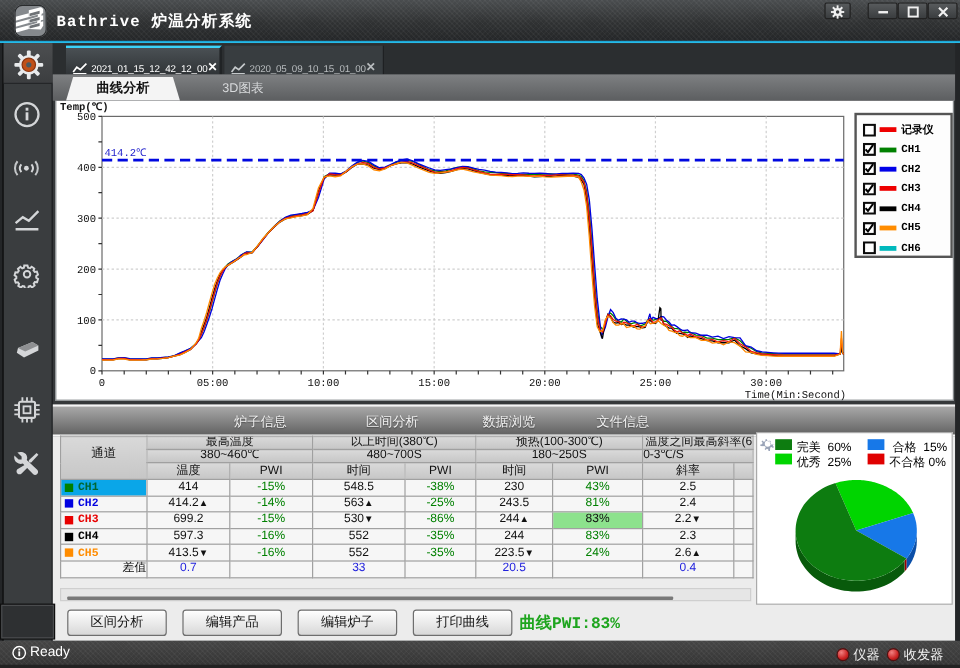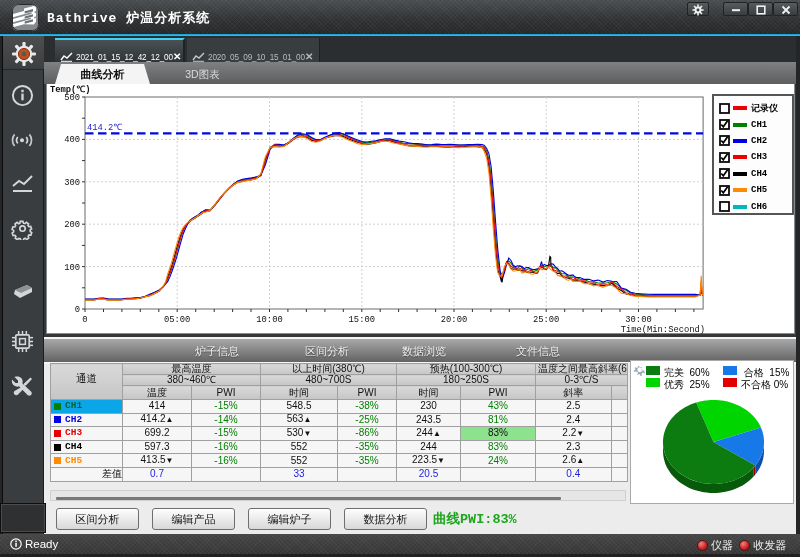--- a/index.html
+++ b/index.html
@@ -337,21 +337,21 @@
       </svg>
       <span class="lsw" style="background:#00b8bc"></span>
       <span class="ltx">CH6</span>
     </div>
   </div>
 
 <div class="abs" id="datatabs">
 <div class="dtab" style="left:151px">炉子信息</div>
     <div class="dtab" style="left:261px">区间分析</div>
     <div class="dtab" style="left:358px">数据浏览</div>
-    <div class="dtab" style="left:472px">文件信息</div>
+    <div class="dtab" style="left:453px">文件信息</div>
 </div>
 
 <div class="abs" id="lowerpanel"></div>
 <table class="abs" id="dtable">
     <colgroup>
       <col style="width:72px">
       <col style="width:69px">
       <col style="width:69px">
       <col style="width:77px">
       <col style="width:59px">
@@ -365,21 +365,21 @@
         <td rowspan="3" style="font-size:10.5px;padding-bottom:7px">通道</td>
         <td colspan="2">最高温度</td>
         <td colspan="2">以上时间(380℃)</td>
         <td colspan="2">预热(100-300℃)</td>
         <td colspan="2" style="text-align:left;padding-left:2px">温度之间最高斜率(6</td>
       </tr>
       <tr style="height:10px">
         <td colspan="2">380~460℃</td>
         <td colspan="2">480~700S</td>
         <td colspan="2">180~250S</td>
-        <td colspan="2" style="text-align:center;padding-right:0">0-3℃/S</td>
+        <td colspan="2" style="text-align:left;padding-right:0">0-3℃/S</td>
       </tr>
       <tr style="height:14px">
         <td>温度</td>
         <td>PWI</td>
         <td>时间</td>
         <td>PWI</td>
         <td>时间</td>
         <td>PWI</td>
         <td>斜率</td>
         <td></td>
@@ -495,21 +495,21 @@
 <polygon fill="#1778e8" points="82.5,81.0 130.0,66.6 130.2,67.3 130.5,67.9 130.7,68.5 130.9,69.1 131.2,69.8 131.4,70.4 131.6,71.1 131.7,71.7 131.9,72.3 132.1,73.0 132.2,73.6 132.4,74.3 132.5,74.9 132.6,75.6 132.7,76.2 132.8,76.9 132.8,77.6 132.9,78.2 132.9,78.9 133.0,79.5 133.0,80.2 133.0,80.9 133.0,81.5 133.0,82.2 133.0,82.8 132.9,83.5 132.9,84.1 132.8,84.8 132.7,85.5 132.6,86.1 132.5,86.8 132.4,87.4 132.3,88.1 132.1,88.7 132.0,89.4 131.8,90.0 131.6,90.7 131.5,91.3 131.3,91.9 131.0,92.6 130.8,93.2 130.6,93.8 130.3,94.5 130.1,95.1 129.8,95.7 129.5,96.3 129.2,96.9 128.9,97.5 128.6,98.1 128.3,98.7 127.9,99.3 127.6,99.9 127.2,100.5 126.8,101.1 126.5,101.7 126.1,102.3 125.7,102.8 125.2,103.4 124.8,103.9 124.4,104.5"></polygon>
 <polygon fill="#0d7c10" points="82.5,81.0 124.4,104.5 122.5,106.6 120.5,108.7 118.3,110.6 116.0,112.4 113.6,114.1 111.0,115.7 108.4,117.1 105.6,118.4 102.7,119.5 99.8,120.5 96.8,121.3 93.7,122.0 90.6,122.5 87.4,122.8 84.3,123.0 81.1,123.0 77.9,122.8 74.8,122.5 71.7,122.0 68.6,121.4 65.6,120.6 62.6,119.6 59.7,118.5 56.9,117.2 54.3,115.8 51.7,114.3 49.2,112.6 46.9,110.8 44.7,108.9 42.7,106.9 40.8,104.7 39.1,102.5 37.6,100.2 36.2,97.8 35.0,95.4 34.1,92.9 33.3,90.3 32.6,87.7 32.2,85.1 32.0,82.5 32.0,79.8 32.2,77.2 32.6,74.6 33.2,72.0 34.0,69.4 34.9,66.9 36.1,64.5 37.4,62.1 38.9,59.7 40.6,57.5 42.5,55.4 44.5,53.3 46.7,51.4 49.0,49.6 51.4,47.9 54.0,46.3 56.6,44.9 59.4,43.6 62.3,42.5 65.2,41.5"></polygon>
 </svg>
 </div>
 <div class="abs" id="hscroll">
     <div id="hthumb"></div>
   </div>
 <div class="abs btn" style="left:56px">区间分析</div>
 <div class="abs btn" style="left:152px">编辑产品</div>
 <div class="abs btn" style="left:248px">编辑炉子</div>
-<div class="abs btn" style="left:344px">数据分析</div>
+<div class="abs btn" style="left:344px">打印曲线</div>
 <div class="abs" id="pwi">曲线PWI:83%</div>
 
 <div class="abs" id="statusbar">
     <div class="hatch"></div>
     <div class="bot"></div>
 <div style="position:absolute;left:10px;top:4px;color:#fff;font-size:11.5px;display:flex;align-items:center"><svg width="12" height="12" viewBox="0 0 12 12" style="margin-right:3px">
         <circle cx="6" cy="6" r="5.2" fill="none" stroke="#fff" stroke-width="1.2"></circle>
         <rect x="5.3" y="4.8" width="1.5" height="4" fill="#fff"></rect>
         <rect x="5.3" y="2.5" width="1.5" height="1.5" fill="#fff"></rect>
       </svg>Ready</div>

